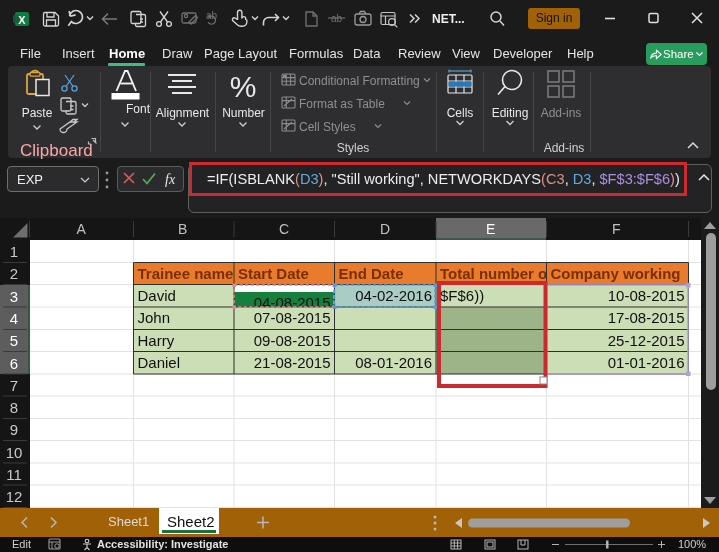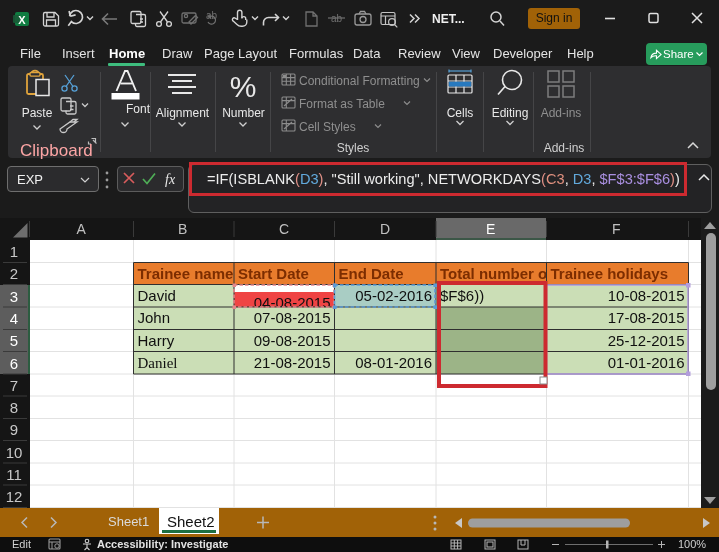--- a/index.html
+++ b/index.html
@@ -331,33 +331,33 @@
       <span class="abs" style="left:0;top:225.5px;width:28px;">11</span>
       <span class="abs" style="left:0;top:248px;width:28px;">12</span>
     </div>
 
     <div class="abs" id="tbl" style="left:0;top:0;font-size:15px;color:#101010;">
 
       <div class="abs hdr" style="left:133.5px;top:44.5px;width:100.5px;">Trainee name</div>
       <div class="abs hdr" style="left:234px;top:44.5px;width:100.5px;">Start Date</div>
       <div class="abs hdr" style="left:334.5px;top:44.5px;width:101.5px;">End Date</div>
       <div class="abs hdr" style="left:436px;top:44.5px;width:110.5px;">Total number of working days</div>
-      <div class="abs hdr" style="left:546.5px;top:44.5px;width:142px;">Trainee holidays</div>
+      <div class="abs hdr" style="left:546.5px;top:44.5px;width:142px;">Company working</div>
 
       <div class="abs grn nm" style="left:133.5px;top:66.5px;width:100.5px;height:22.5px;">David</div>
       <div class="abs grn nm" style="left:133.5px;top:89px;width:100.5px;height:22.5px;">John</div>
       <div class="abs grn nm" style="left:133.5px;top:111.5px;width:100.5px;height:22px;">Harry</div>
-      <div class="abs grn nm" style="left:133.5px;top:133.5px;width:110px;height:22.5px;font-family:Liberation Serif, serif;">Daniel</div>
-
-      <div class="abs dt" style="left:234px;top:74px;width:100.5px;height:22.5px;background:#ef4444;text-decoration:underline;">04-08-2015</div>
+      <div class="abs grn nm" style="left:133.5px;top:133.5px;width:110px;height:22.5px;">Daniel</div>
+
+      <div class="abs dt" style="left:234px;top:74px;width:100.5px;height:22.5px;background:#15803d;text-decoration:underline;">04-08-2015</div>
       <div class="abs grn dt" style="left:234px;top:89px;width:100.5px;height:22.5px;">07-08-2015</div>
       <div class="abs grn dt" style="left:234px;top:111.5px;width:100.5px;height:22px;">09-08-2015</div>
       <div class="abs grn dt" style="left:234px;top:133.5px;width:100.5px;height:22.5px;">21-08-2015</div>
 
-      <div class="abs dt" style="left:334.5px;top:66.5px;width:101.5px;height:22.5px;background:#a9cdc4;">05-02-2016</div>
+      <div class="abs dt" style="left:334.5px;top:66.5px;width:101.5px;height:22.5px;background:#a9cdc4;">04-02-2016</div>
       <div class="abs grn" style="left:334.5px;top:89px;width:101.5px;height:22.5px;"></div>
       <div class="abs grn" style="left:334.5px;top:111.5px;width:101.5px;height:22px;"></div>
       <div class="abs grn dt" style="left:334.5px;top:133.5px;width:101.5px;height:22.5px;">08-01-2016</div>
 
       <div class="abs grn nm" style="left:436px;top:66.5px;width:110.5px;height:22.5px;">$F$6))</div>
       <div class="abs" style="left:436px;top:89px;width:110.5px;height:22.5px;background:#9cb487;"></div>
       <div class="abs" style="left:436px;top:111.5px;width:110.5px;height:22px;background:#9cb487;"></div>
       <div class="abs" style="left:436px;top:133.5px;width:110.5px;height:22.5px;background:#9cb487;"></div>
 
       <div class="abs grn dt" style="left:546.5px;top:66.5px;width:142px;height:22.5px;">10-08-2015</div>

